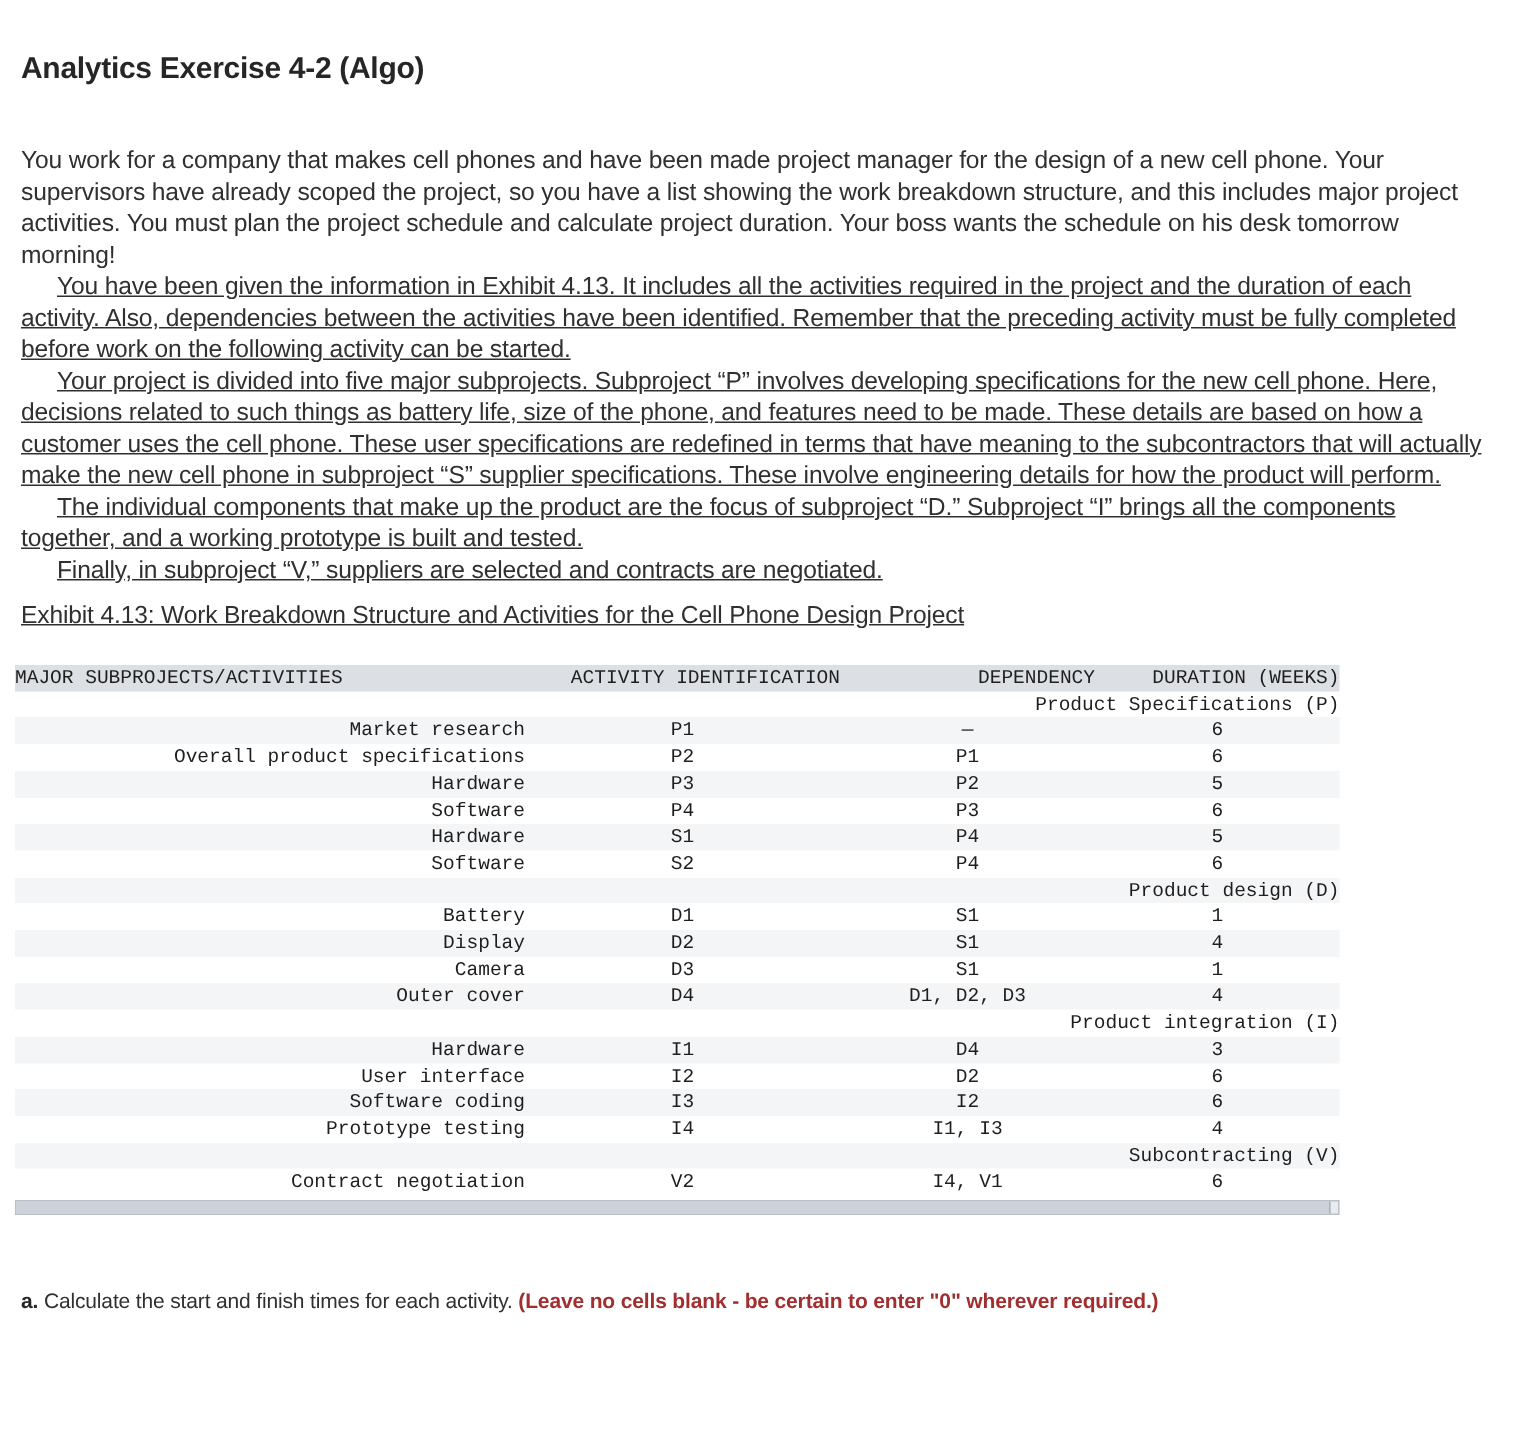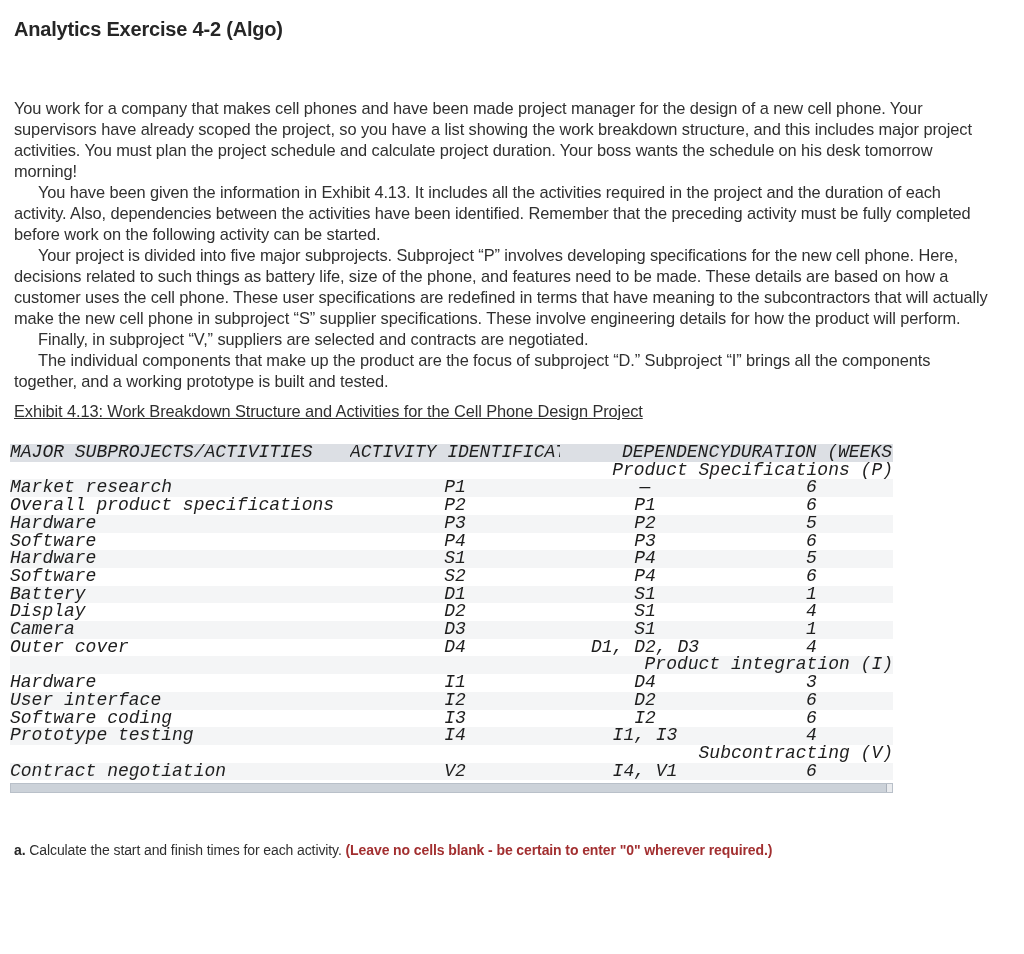--- a/index.html
+++ b/index.html
@@ -2,58 +2,58 @@
 <html style="--title: #262626; --text: #303030; --table-text: #1e1e1e; --header-bg: #dcdfe4; --stripe-bg: #f4f5f6; --scrollbar-track: #e9ebee; --scrollbar-thumb: #ccd2d9; --accent-red: #a22f30;"><head>
 <meta charset="utf-8">
 <style>
   html, body { margin: 0; padding: 0; }
   body {
     width: 1024px; height: 954px; overflow: hidden;
     background: #ffffff;
     font-family: "Liberation Sans", sans-serif;
     color: var(--text, #303030);
   }
-  .page { padding: 18px 14px 0 14px; }
+  .page { padding: 35px 14px 0 14px; }
 
   h1.title {
     margin: 0; font-size: 20px; line-height: 23px;
     font-weight: bold; color: var(--title, #262626);
     letter-spacing: -0.2px;
   }
 
   .intro {
-    margin-top: 57px; width: 980px;
+    margin-top: 39px; width: 980px;
     font-size: 16.4px; line-height: 21px; letter-spacing: -0.1px;
   }
   .intro p { margin: 0; }
-  .intro p.ind { text-indent: 24px; }
+  .intro p.ind { text-indent: 24px; text-decoration: underline; }
 
   p.exhibit { margin: 9px 0 0 0; font-size: 16.4px; line-height: 21px; letter-spacing: -0.1px; text-decoration: underline; }
 
   .table-wrap { margin-top: 22px; margin-left: -4px; width: 883px; }
   table.wbs {
     border-collapse: collapse; table-layout: fixed; width: 883px;
     font-family: "Liberation Mono", monospace;
-    font-size: 18px; color: var(--table-text, #1e1e1e); font-style: italic;
+    font-size: 13px; color: var(--table-text, #1e1e1e);
   }
   table.wbs col.c1 { width: 340px; }
   table.wbs col.c2 { width: 210px; }
   table.wbs col.c3 { width: 170px; }
   table.wbs col.c4 { width: 163px; }
   table.wbs th, table.wbs td {
     padding: 0; font-weight: normal; white-space: nowrap;
     height: 17.7px; line-height: 17.7px; overflow: hidden;
   }
   thead tr { background: var(--header-bg, #dcdfe4); }
   thead th { height: 18px; line-height: 18px; }
   th.h1 { text-align: left; padding-left: 18px; }
   th.h2, th.h3, th.h4 { text-align: right; }
   tbody tr:nth-child(even) { background: var(--stripe-bg, #f4f5f6); }
   td.sec { text-align: right; padding-left: 18px; }
-  td.act { padding-right: 12px; }
+  td.act { text-align: right; padding-right: 12px; }
   td.id  { text-align: center; padding-right: 100px; }
   td.dep { text-align: center; }
   td.dur { text-align: center; }
 
   .hscroll {
     margin-top: 3px; width: 883px; height: 10px; box-sizing: border-box;
     background: var(--scrollbar-track, #e9ebee);
     border: 1px solid #b9c0c9;
   }
   .hscroll .thumb {
@@ -73,22 +73,22 @@
 <body>
 
 <div class="page">
 
   <h1 class="title">Analytics Exercise 4-2 (Algo)</h1>
 
   <div class="intro">
       <p>You work for a company that makes cell phones and have been made project manager for the design of a new cell phone. Your supervisors have already scoped the project, so you have a list showing the work breakdown structure, and this includes major project activities. You must plan the project schedule and calculate project duration. Your boss wants the schedule on his desk tomorrow morning!</p>
       <p class="ind">You have been given the information in Exhibit 4.13. It includes all the activities required in the project and the duration of each activity. Also, dependencies between the activities have been identified. Remember that the preceding activity must be fully completed before work on the following activity can be started.</p>
       <p class="ind">Your project is divided into five major subprojects. Subproject “P” involves developing specifications for the new cell phone. Here, decisions related to such things as battery life, size of the phone, and features need to be made. These details are based on how a customer uses the cell phone. These user specifications are redefined in terms that have meaning to the subcontractors that will actually make the new cell phone in subproject “S” supplier specifications. These involve engineering details for how the product will perform.</p>
+      <p class="ind">The individual components that make up the product are the focus of subproject “D.” Subproject “I” brings all the components together, and a working prototype is built and tested.</p>
       <p class="ind">Finally, in subproject “V,” suppliers are selected and contracts are negotiated.</p>
-      <p class="ind">The individual components that make up the product are the focus of subproject “D.” Subproject “I” brings all the components together, and a working prototype is built and tested.</p>
     </div>
 
   <p class="exhibit">Exhibit 4.13: Work Breakdown Structure and Activities for the Cell Phone Design Project</p>
 
   <div class="table-wrap">
     <table class="wbs">
       <colgroup>
         <col class="c1">
           <col class="c2">
           <col class="c3">
@@ -136,20 +136,23 @@
             <td class="dep">P4</td>
             <td class="dur">5</td>
           </tr>
           <tr>
             <td class="act">Software</td>
             <td class="id">S2</td>
             <td class="dep">P4</td>
             <td class="dur">6</td>
           </tr>
           <tr>
+            <td colspan="4" class="sec">Product design (D)</td>
+          </tr>
+          <tr>
             <td class="act">Battery</td>
             <td class="id">D1</td>
             <td class="dep">S1</td>
             <td class="dur">1</td>
           </tr>
           <tr>
             <td class="act">Display</td>
             <td class="id">D2</td>
             <td class="dep">S1</td>
             <td class="dur">4</td>

